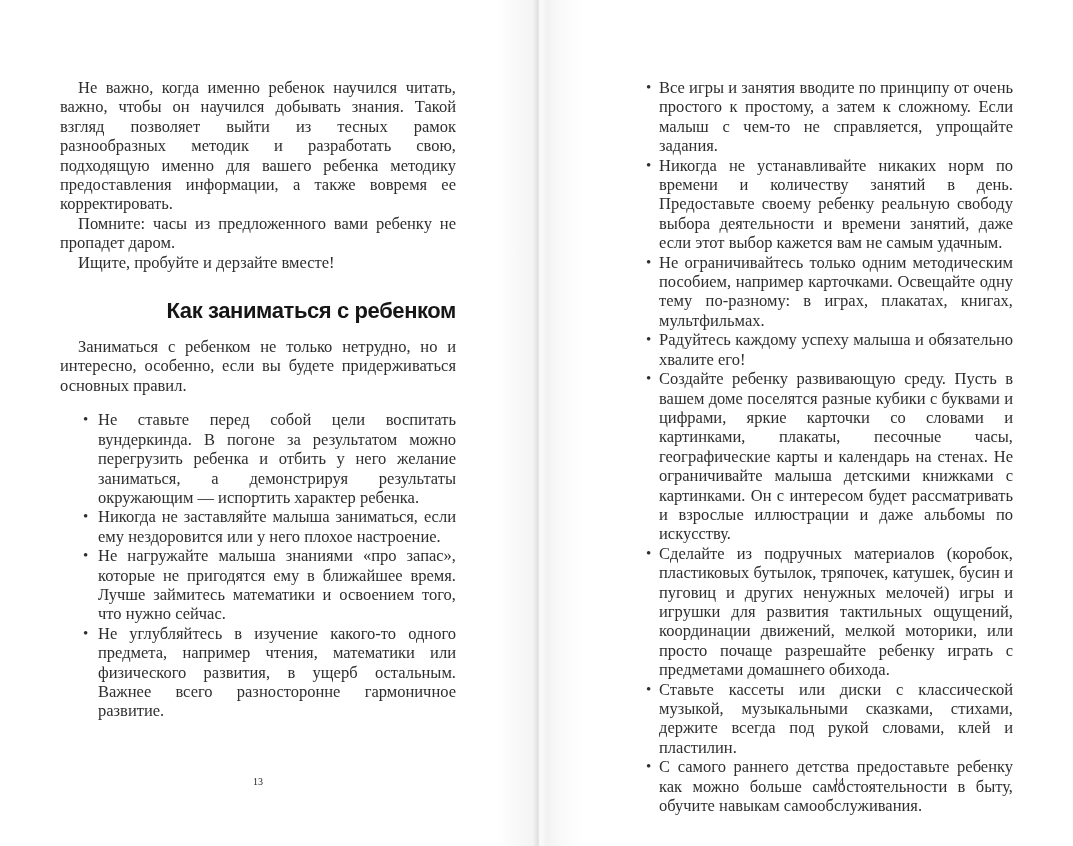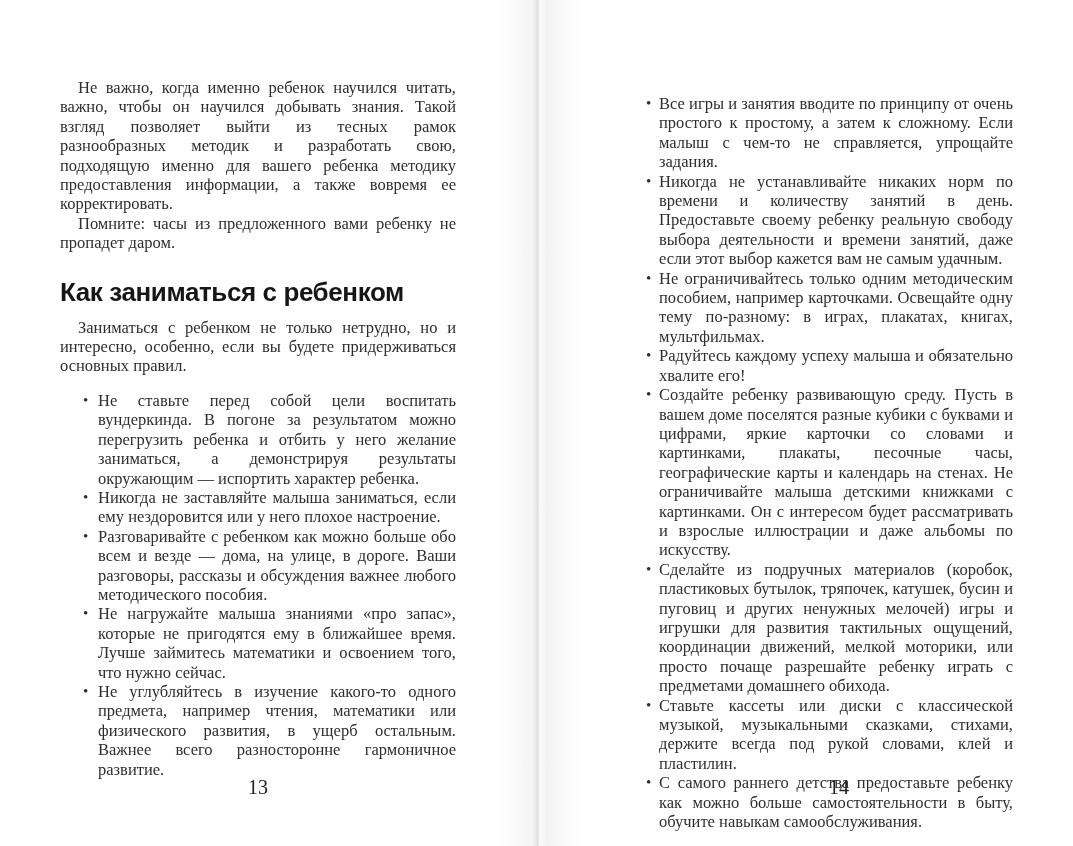--- a/index.html
+++ b/index.html
@@ -58,76 +58,76 @@
 
   .para {
     margin: 0;
     text-indent: 18px;
   }
 
   .section-heading {
     margin: 24px 0 11px 0;
     font-family: "Liberation Sans", "DejaVu Sans", sans-serif;
     font-weight: bold;
-    font-size: 26px;
+    font-size: 22px;
     line-height: 30px;
     letter-spacing: -0.4px;
-    text-align: left;
+    text-align: right;
     color: #161616;
   }
 
   ul.bullets {
     margin: 15px 0 0 0;
     padding: 0 0 0 38px;
     list-style: none;
   }
-  .page-right ul.bullets { margin-top: 16px; padding-left: 18px; }
+  .page-right ul.bullets { margin-top: 0; padding-left: 18px; }
   ul.bullets li {
     position: relative;
     margin: 0;
     text-align: justify;
   }
   ul.bullets li::before {
     content: "\2022";
     position: absolute;
     left: -15px;
     top: 0;
     font-size: 15px;
   }
   .page-right ul.bullets li::before { left: -13px; }
 
   .folio {
     position: absolute;
     top: 776px;
     margin: 0;
-    font-size: 20px;
+    font-size: 10px;
     text-align: center;
     color: #222222;
   }
   .page-left  .folio { left: 60px;  width: 396px; }
   .page-right .folio { left: 116px; width: 372px; }
 </style>
 </head>
 <body>
 
 <div class="spread">
 
   <div class="page page-left">
     <div class="content">
       <p class="para">Не важно, когда именно ребенок научился читать, важно, чтобы он научился добывать знания. Такой взгляд позволяет выйти из тесных рамок разнообразных методик и разработать свою, подходящую именно для вашего ребенка методику предоставления информации, а также вовремя ее корректировать.</p>
       <p class="para">Помните: часы из предложенного вами ребенку не пропадет даром.</p>
+      <p class="para">Ищите, пробуйте и дерзайте вместе!</p>
 
       <h2 class="section-heading">Как заниматься с ребенком</h2>
 
       <p class="para">Заниматься с ребенком не только нетрудно, но и интересно, особенно, если вы будете придерживаться основных правил.</p>
 
       <ul class="bullets">
         <li>Не ставьте перед собой цели воспитать вундеркинда. В погоне за результатом можно перегрузить ребенка и отбить у него желание заниматься, а демонстрируя результаты окружающим — испортить характер ребенка.</li>
         <li>Никогда не заставляйте малыша заниматься, если ему нездоровится или у него плохое настроение.</li>
-        <li>Разговаривайте с ребенком как можно больше обо всем и везде — дома, на улице, в дороге. Ваши разговоры, рассказы и обсуждения важнее любого методического пособия.</li>
         <li>Не нагружайте малыша знаниями «про запас», которые не пригодятся ему в ближайшее время. Лучше займитесь математики и освоением того, что нужно сейчас.</li>
         <li>Не углубляйтесь в изучение какого-то одного предмета, например чтения, математики или физического развития, в ущерб остальным. Важнее всего разносторонне гармоничное развитие.</li>
       </ul>
     </div>
     <p class="folio">13</p>
   </div>
 
   <div class="page page-right">
     <div class="content">
       <ul class="bullets">

